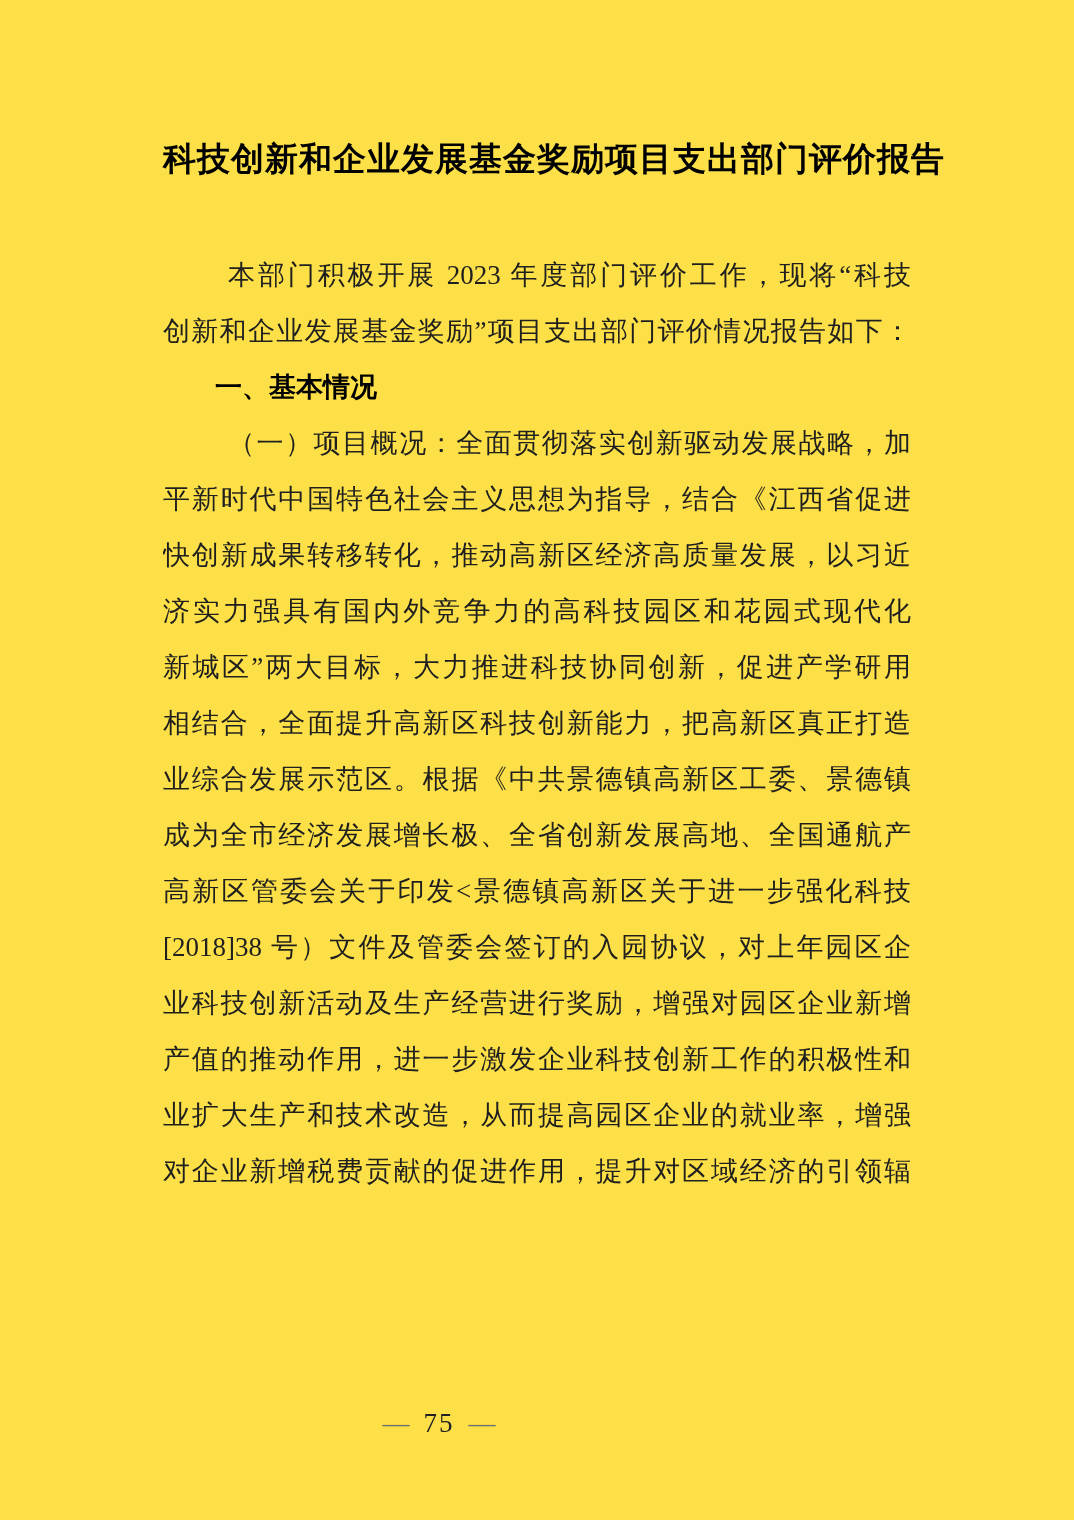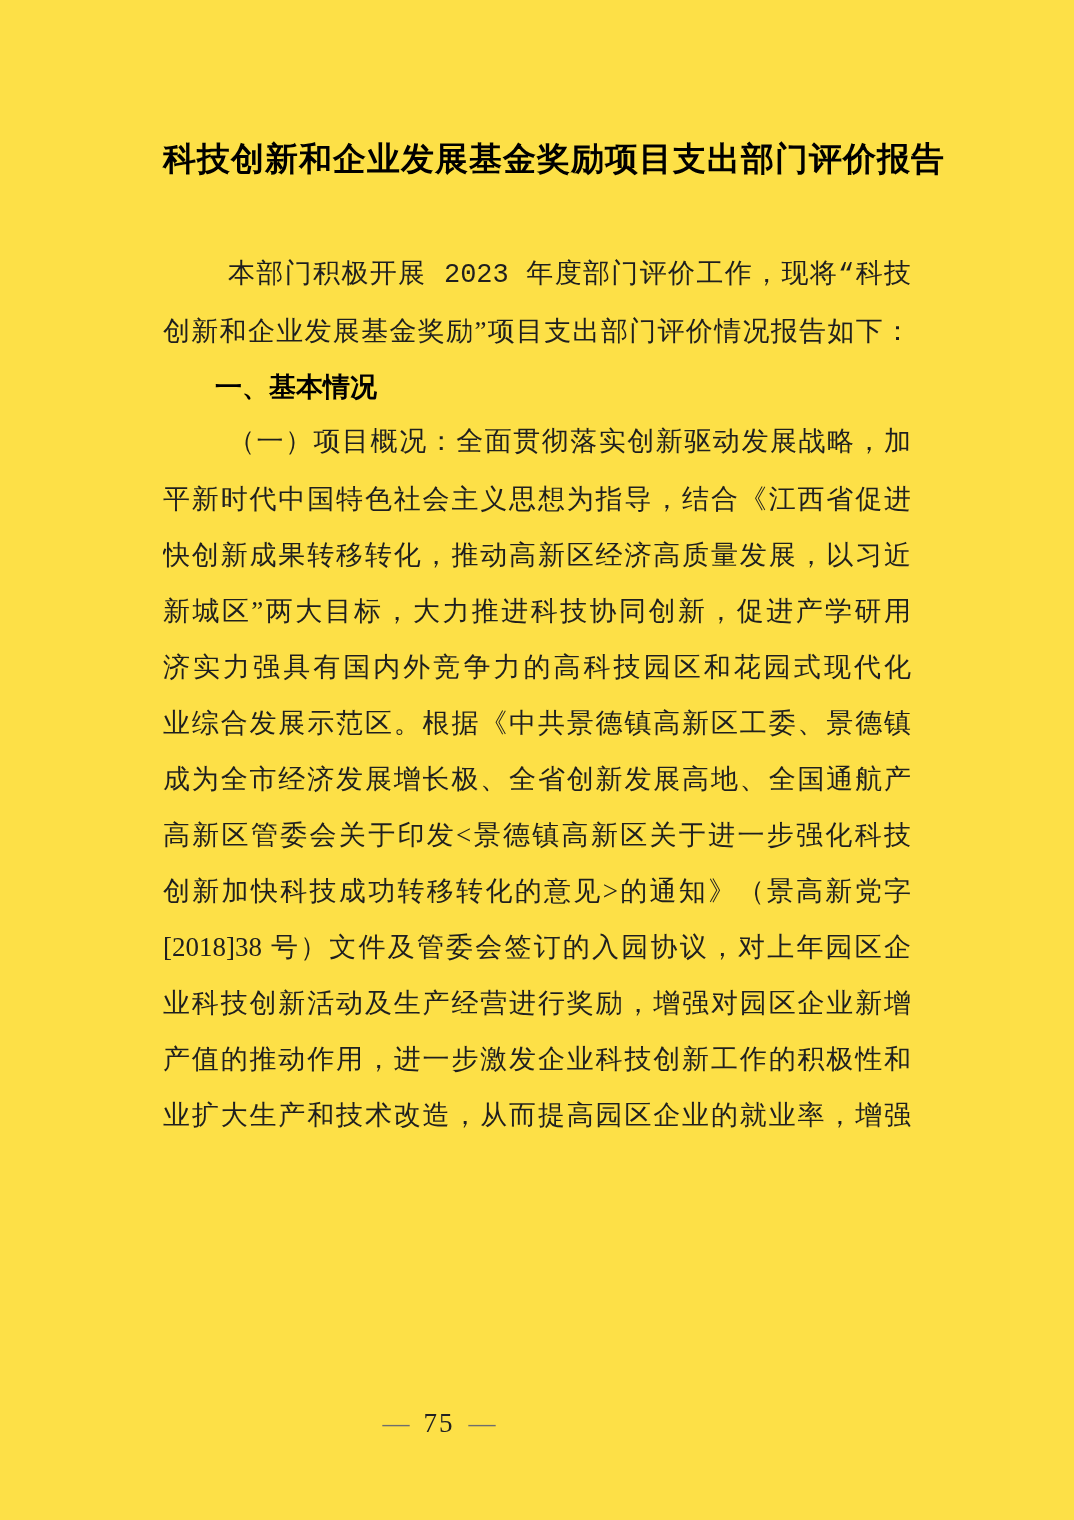--- a/index.html
+++ b/index.html
@@ -41,21 +41,20 @@
     height: 56px;
     line-height: 56px;
     font-size: 27px;
     text-align: justify;
     text-align-last: justify;
     overflow: hidden;
     color: #1f1f1f;
   }
   .line.indent {
     text-indent: 65px;
-    font-family: Liberation Mono, monospace;
   }
   .line.heading {
     font-family: "Liberation Sans", sans-serif;
     font-weight: 700;
     color: #000000;
     text-align: left;
     text-align-last: left;
     text-indent: 52px;
   }
   .footer {
@@ -87,29 +86,30 @@
 
     <div class="body-block">
       <div class="line indent">本部门积极开展 2023 年度部门评价工作，现将“科技</div>
       <div class="line">创新和企业发展基金奖励”项目支出部门评价情况报告如下：</div>
 
       <div class="line heading">一、基本情况</div>
 
       <div class="line indent">（一）项目概况：全面贯彻落实创新驱动发展战略，加</div>
       <div class="line">平新时代中国特色社会主义思想为指导，结合《江西省促进</div>
       <div class="line">快创新成果转移转化，推动高新区经济高质量发展，以习近</div>
+      <div class="line">济实力强具有国内外竞争力的高科技园区和花园式现代化</div>
       <div class="line">新城区”两大目标，大力推进科技协同创新，促进产学研用</div>
-      <div class="line">济实力强具有国内外竞争力的高科技园区和花园式现代化</div>
+      <div class="line">相结合，全面提升高新区科技创新能力，把高新区真正打造</div>
       <div class="line">业综合发展示范区。根据《中共景德镇高新区工委、景德镇</div>
       <div class="line">成为全市经济发展增长极、全省创新发展高地、全国通航产</div>
       <div class="line">高新区管委会关于印发&lt;景德镇高新区关于进一步强化科技</div>
-      <div class="line">创新加快科技成功转移转化的意见&gt;的通知》（景高新党字</div>
       <div class="line">[2018]38 号）文件及管委会签订的入园协议，对上年园区企</div>
       <div class="line">业科技创新活动及生产经营进行奖励，增强对园区企业新增</div>
       <div class="line">产值的推动作用，进一步激发企业科技创新工作的积极性和</div>
       <div class="line">业扩大生产和技术改造，从而提高园区企业的就业率，增强</div>
+      <div class="line">对企业新增税费贡献的促进作用，提升对区域经济的引领辐</div>
     </div>
   </div>
 
   <div class="footer">
     <span class="dash">—</span><span class="num">75</span><span class="dash">—</span>
   </div>
 </div>
 
 </body></html>

